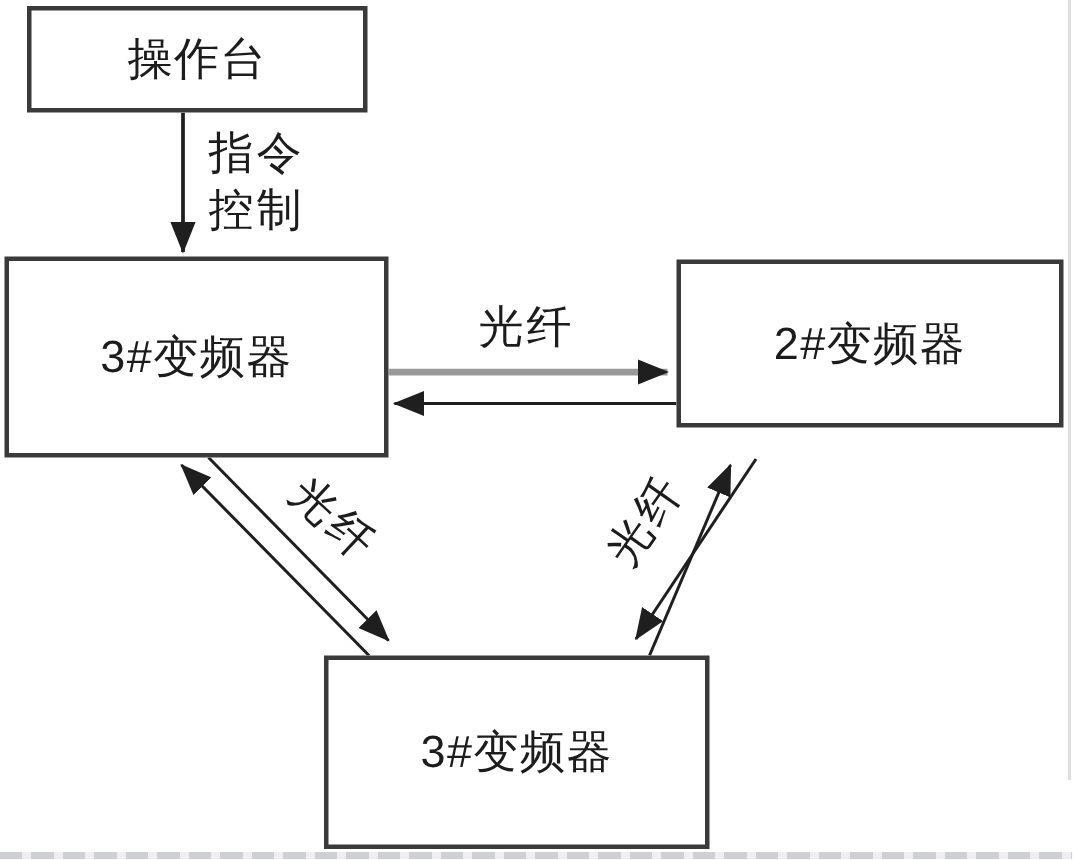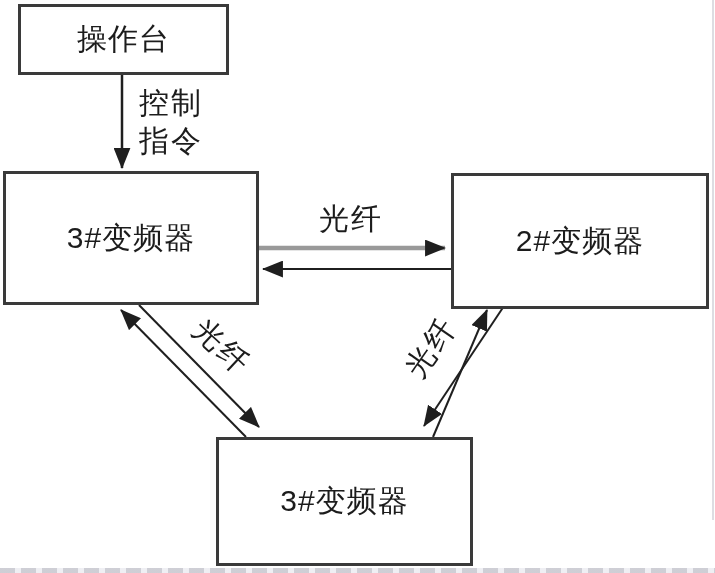--- a/index.html
+++ b/index.html
@@ -29,23 +29,23 @@
     display: flex;
     align-items: center;
     justify-content: center;
   }
   .node-label {
     font-size: 30px;
     color: #1c1c1c;
     letter-spacing: 1px;
     white-space: nowrap;
   }
-  .node-console  { left: 18px;  top: 4px;   width: 211px; height: 71px; text-align: center; }
+  .node-console  { left: 18px;  top: 4px;   width: 227px; height: 71px; text-align: center; }
   .node-inv1     { left: 3px;   top: 171px; width: 256px; height: 134px; }
-  .node-inv2     { left: 451px; top: 173px; width: 258px; height: 136px; }
+  .node-inv2     { left: 451px; top: 173px; width: 258px; height: 112px; }
   .node-inv3     { left: 216px; top: 437px; width: 257px; height: 129px; justify-content: center; }
 
   .edge-label {
     position: absolute;
     font-size: 30px;
     color: #1c1c1c;
     white-space: nowrap;
     line-height: 1.0;
   }
   .edge-label-control {
@@ -135,22 +135,22 @@
 
   <div class="node node-inv2">
     <span class="node-label">2#变频器</span>
   </div>
 
   <div class="node node-inv3">
     <span class="node-label">3#变频器</span>
   </div>
 
   <div class="edge-label edge-label-control">
+    <div>指令</div>
     <div>控制</div>
-    <div>指令</div>
   </div>
 
   <div class="edge-label edge-label-fiber12">光纤</div>
 
   <div class="edge-label edge-label-fiber13">光纤</div>
 
   <div class="edge-label edge-label-fiber23">光纤</div>
 
   <div class="bottom-strip"></div>
   <div class="right-strip"></div>

